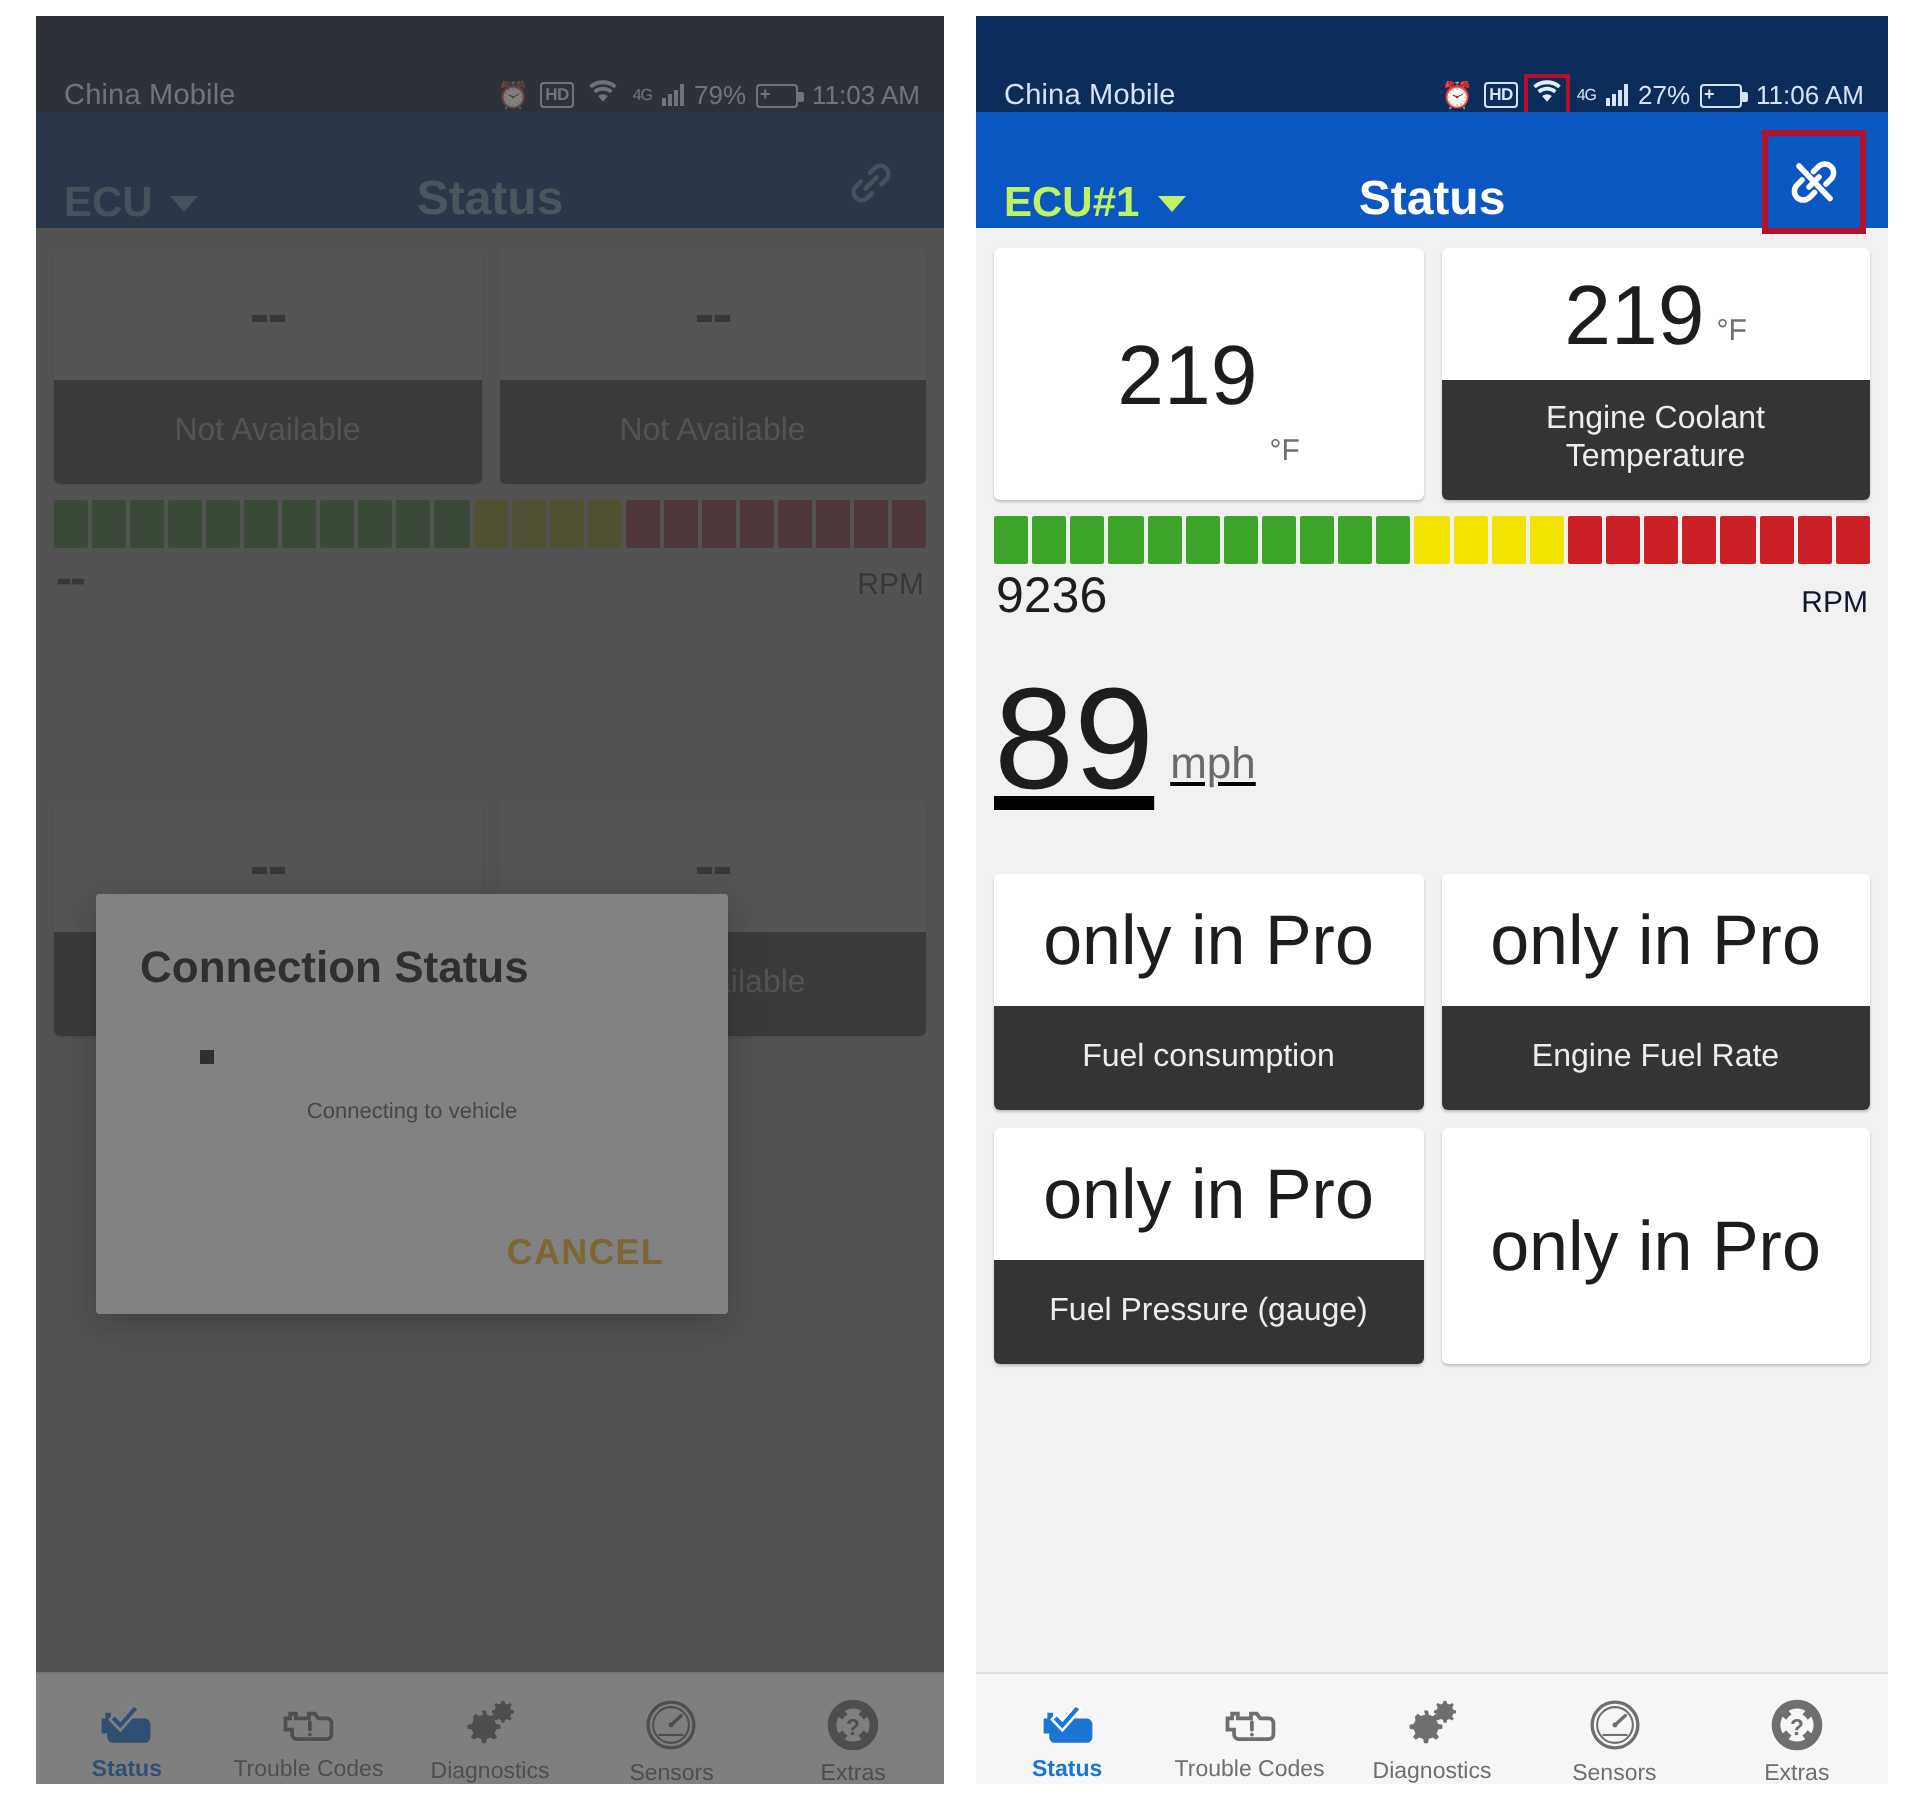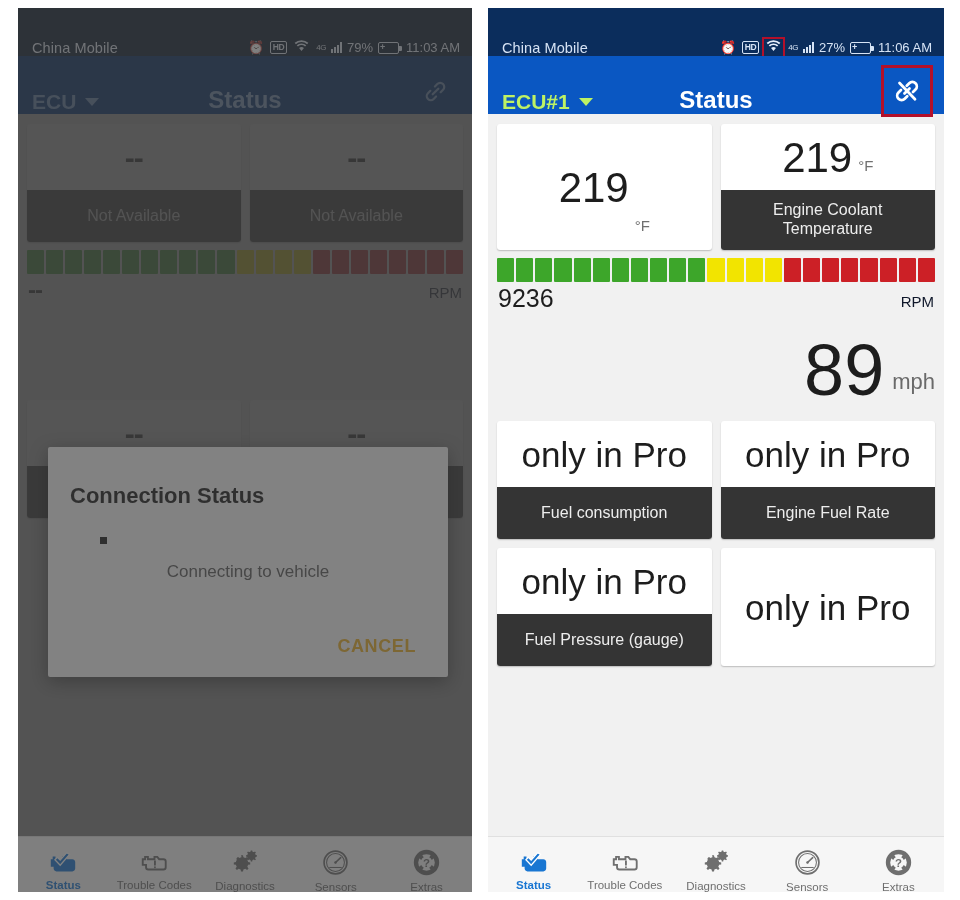--- a/index.html
+++ b/index.html
@@ -119,22 +119,23 @@
   .rpmrow {
     display: flex; align-items: baseline; justify-content: space-between;
     margin-top: 2px; padding: 0 1px;
   }
   .rpmval { font-size: 25px; color: #1d1d1d; }
   .rpmval.dash { font-size: 24px; font-weight: bold; letter-spacing: -1px; }
   .rpmunit { font-size: 15px; color: #0f172a; }
 
   
   .speedblock {
-    display: flex; align-items: flex-end; justify-content: flex-end;
-    padding: 24px 0 18px;
+    display: flex; align-items: flex-end; justify-content: flex-start;
+    padding: 24px 0 34px;
+    text-decoration: underline;
   }
   .speedblock .num { font-size: 72px; font-weight: 300; color: #1d1d1d; line-height: .92; }
   .speedblock .unit { font-size: 22px; color: #6a6a6a; margin-left: 8px; padding-bottom: 8px; }
   .spacer-lg { height: 96px; }
   .row-gap { height: 9px; }
 
   
   .bottomnav {
     height: 68px; background: #f6f6f6; border-top: 1px solid #e0e0e0;
     display: flex; align-items: center;
@@ -146,27 +147,27 @@
   .navitem .nav-label { font-size: 11.5px; color: #6f6f6f; }
   .navitem.active .nav-label { color: #1976d2; font-weight: bold; }
   .navitem svg { display: block; }
 
   
   .dim {
     position: absolute; inset: 0; background: rgba(60,60,60,.64);
     z-index: 30; pointer-events: none;
   }
   .dialog {
-    position: absolute; left: 30px; top: 333px; width: 400px;
+    position: absolute; left: 30px; top: 333px; width: 316px;
     background: #ffffff; border-radius: 2px; z-index: 40;
-    box-shadow: 0 5px 18px rgba(0,0,0,.45); padding: 36px 22px 14px;
+    box-shadow: 0 5px 18px rgba(0,0,0,.45); padding: 24px 22px 14px;
   }
   .dlg-title { font-size: 22px; font-weight: bold; color: #1b1b1b; margin-bottom: 28px; }
   .dlg-spinner { width: 7px; height: 7px; background: #1b1b1b; margin-left: 30px; }
-  .dlg-msg { font-size: 17px; color: #5b5b5b; text-align: center; margin-top: 18px; }
+  .dlg-msg { font-size: 11px; color: #5b5b5b; text-align: center; margin-top: 18px; }
   .dlg-actions { display: flex; justify-content: flex-end; margin-top: 48px; }
   .dlg-cancel {
     font-size: 18px; font-weight: bold; color: #f0b429;
     letter-spacing: .6px; padding: 6px 10px;
   }
 
   .dimmed-layer { filter: saturate(.55); }
 </style>
 </head>
 <body>

